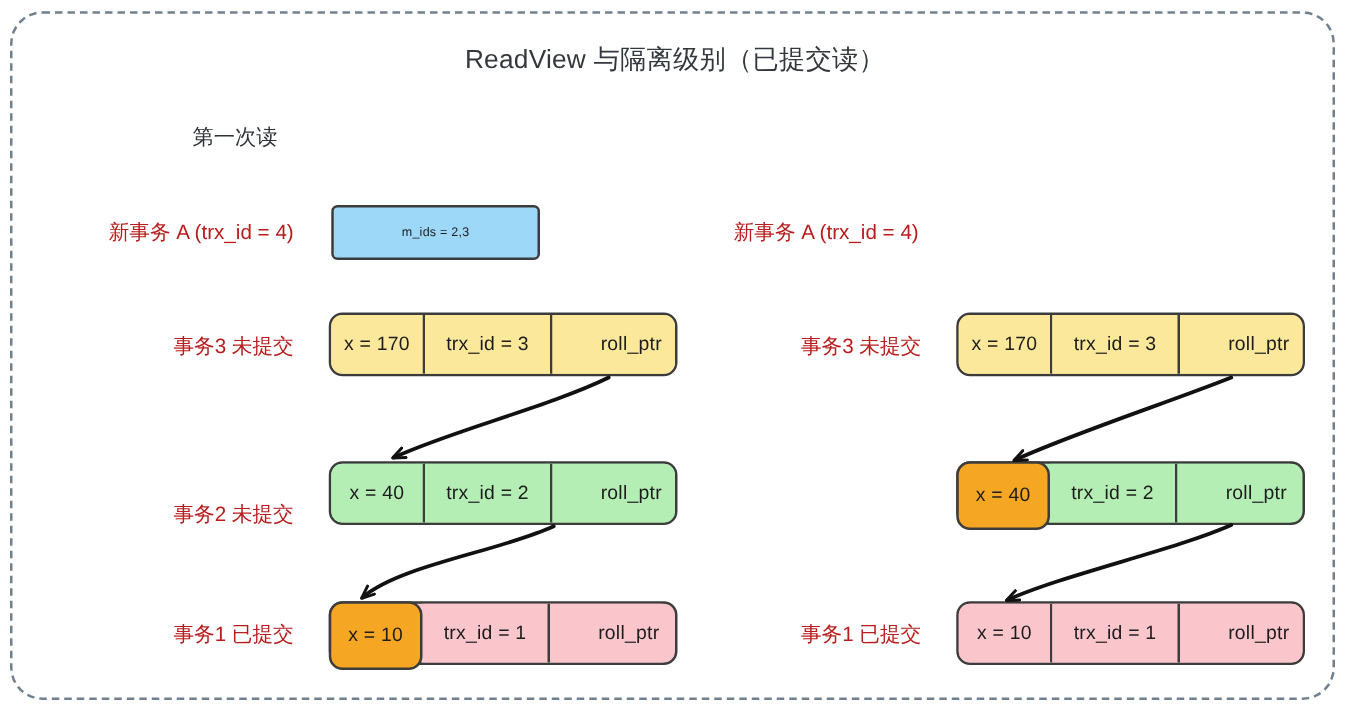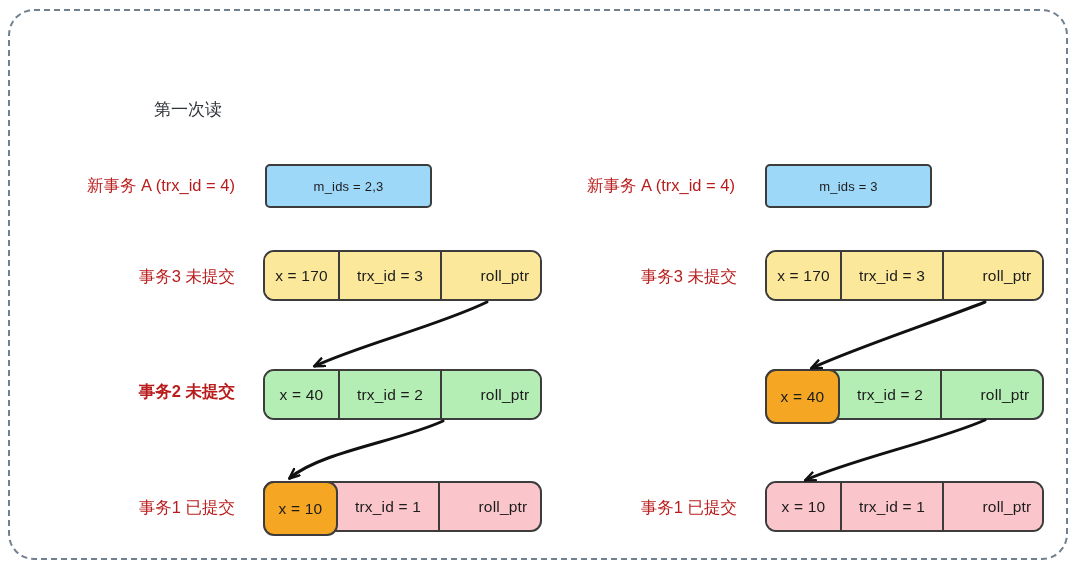--- a/index.html
+++ b/index.html
@@ -54,21 +54,21 @@
     white-space: nowrap;
   }
   .readview-box {
     position: absolute;
     box-sizing: border-box;
     border: 2px solid #3c3c3c;
     border-radius: 5px;
     display: flex;
     align-items: center;
     justify-content: center;
-    font-size: 13px;
+    font-size: 10px;
     color: #1c1c1c;
     letter-spacing: 0.2px;
   }
   .record {
     position: absolute;
     display: flex;
     box-sizing: border-box;
     border: 2px solid #3c3c3c;
     border-radius: 11px;
     overflow: visible;
@@ -112,52 +112,52 @@
     z-index: 5;
   }
 </style>
 </head>
 <body>
 
 <div id="canvas">
 
   <div class="outer-frame"></div>
 
+  <div class="diagram-title">ReadView 与隔离级别（已提交读）</div>
 
   <div class="section-heading" style="left:118px; top:98px; width:140px;">第一次读</div>
 
   <div class="row-label" style="left:35px; top:175px; width:200px;">新事务 A (trx_id = 4)</div>
 
   <div class="readview-box" style="left:265px; top:164px; width:167px; height:44px; background:#9ed8f8;">m_ids = 2,3</div>
 
   <div class="row-label" style="left:95px; top:266px; width:140px;">事务3 未提交</div>
   <div class="record" style="left:263px; top:250px; width:279px; height:51px; background:#fbe89a;">
     <div class="cell first" style="width:75px; background:#fbe89a;">x = 170</div>
     <div class="cell" style="width:102px; background:#fbe89a;">trx_id = 3</div>
     <div class="cell last" style="width:98px; background:#fbe89a;">roll_ptr</div>
   </div>
 
-  <div class="row-label" style="left:95px; top:381px; width:140px;font-weight:bold;">事务2 未提交</div>
+  <div class="row-label" style="left:95px; top:401px; width:140px;">事务2 未提交</div>
   <div class="record" style="left:263px; top:369px; width:279px; height:51px; background:#b4eeb4;">
     <div class="cell first" style="width:75px; background:#b4eeb4;">x = 40</div>
     <div class="cell" style="width:102px; background:#b4eeb4;">trx_id = 2</div>
     <div class="cell last" style="width:98px; background:#b4eeb4;">roll_ptr</div>
   </div>
 
   <div class="row-label" style="left:95px; top:497px; width:140px;">事务1 已提交</div>
   <div class="record" style="left:263px; top:481px; width:279px; height:51px; background:#fac6cb;">
     <div class="cell first highlight" style="width:75px; background:#f5a623; margin:-2px 0 -2px -2px; height:55px; border:2px solid #3c3c3c;">x = 10</div>
     <div class="cell" style="width:102px; background:#fac6cb;">trx_id = 1</div>
     <div class="cell last" style="width:98px; background:#fac6cb;">roll_ptr</div>
   </div>
 
 
   <div class="row-label" style="left:535px; top:175px; width:200px;">新事务 A (trx_id = 4)</div>
 
-  <div class="readview-box" style="left:765px; top:164px; width:167px; height:44px; background:#9ed8f8;">m_ids = 3</div>
 
   <div class="row-label" style="left:597px; top:266px; width:140px;">事务3 未提交</div>
   <div class="record" style="left:765px; top:250px; width:279px; height:51px; background:#fbe89a;">
     <div class="cell first" style="width:75px; background:#fbe89a;">x = 170</div>
     <div class="cell" style="width:102px; background:#fbe89a;">trx_id = 3</div>
     <div class="cell last" style="width:98px; background:#fbe89a;">roll_ptr</div>
   </div>
 
   <div class="record" style="left:765px; top:369px; width:279px; height:51px; background:#b4eeb4;">
     <div class="cell first highlight" style="width:75px; background:#f5a623; margin:-2px 0 -2px -2px; height:55px; border:2px solid #3c3c3c;">x = 40</div>

